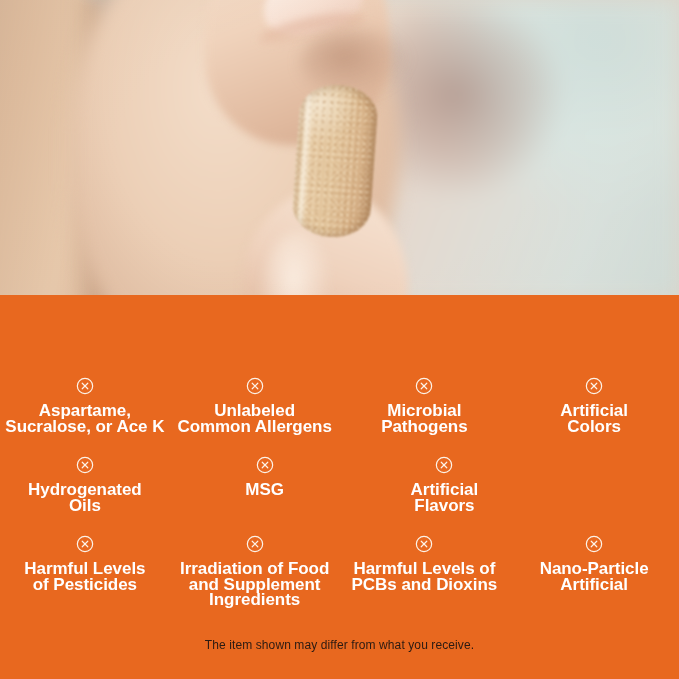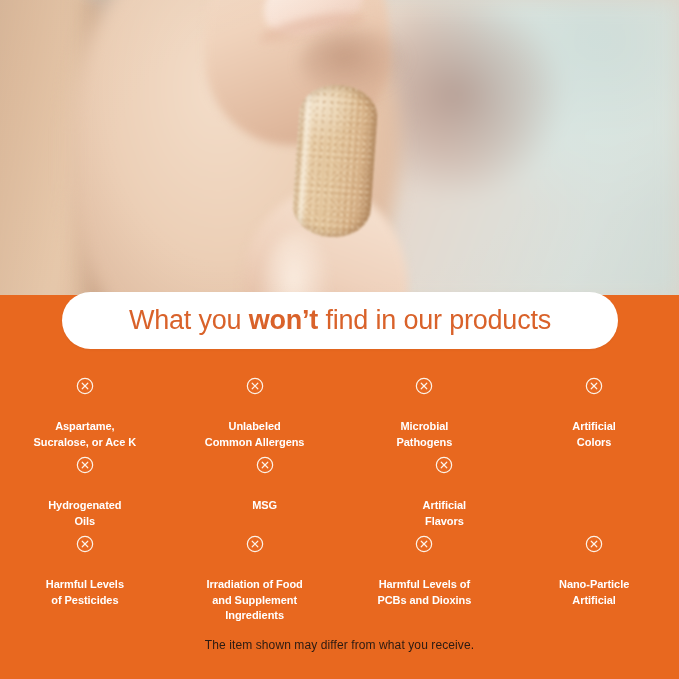--- a/index.html
+++ b/index.html
@@ -207,22 +207,22 @@
     align-items: center;
     padding-top: 9px;
   }
   .xicon {
     width: 18px;
     height: 18px;
     display: block;
     flex: 0 0 auto;
   }
   .cell-label {
-    margin-top: 24px;
-    font-size: 11px;
+    margin-top: 8px;
+    font-size: 17px;
     font-weight: 700;
     line-height: 15.5px;
     color: #FFFFFF;
     text-align: center;
     letter-spacing: -0.05px;
     max-width: 165px;
   }
 
   .row-h1 { height: 79px; }
   .row-h2 { height: 79px; gap: 10px; }
@@ -260,23 +260,20 @@
     <div class="ph-layer ph-tablet">
       <div class="ph-tablet-speckle"></div>
       <div class="ph-tablet-seam"></div>
       <div class="ph-tablet-rim"></div>
     </div>
     <div class="ph-layer ph-vignette"></div>
   </div>
 
   <div class="panel"></div>
 
-  <div class="headline-pill">
-    <div class="headline-text"><span class="hl-light">What you </span><span class="hl-strong">won’t</span><span class="hl-light"> find in our products</span></div>
-  </div>
 
   <div class="grid">
 
     <div class="grid-row row-h1">
       <div class="cell">
         <svg class="xicon" viewBox="0 0 24 24">
           <circle cx="12" cy="12" r="10.2" fill="none" stroke="#FDF3E8" stroke-width="1.6"></circle>
           <path d="M8.3 8.3 L15.7 15.7 M15.7 8.3 L8.3 15.7" stroke="#FDF3E8" stroke-width="1.6" stroke-linecap="round" fill="none"></path>
         </svg>
         <div class="cell-label" style="white-space: pre-line;">Aspartame,

